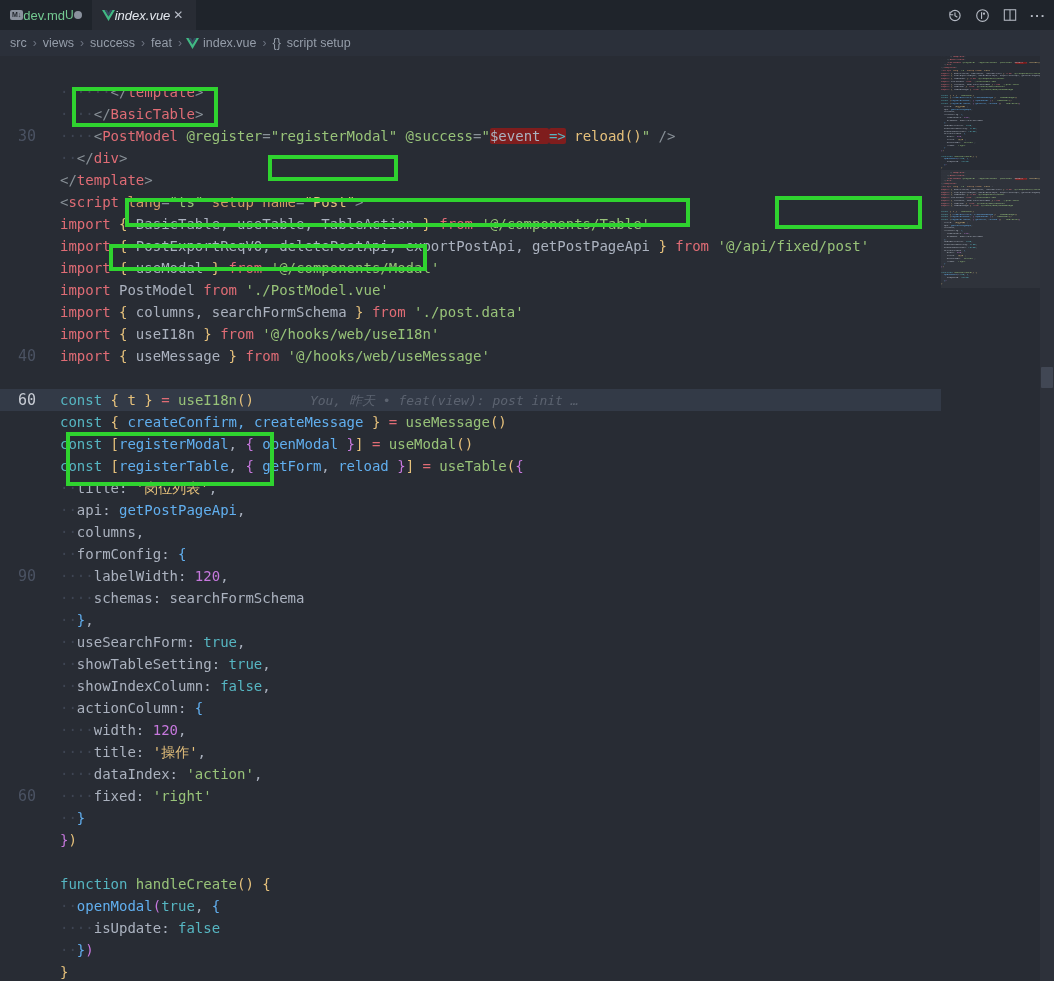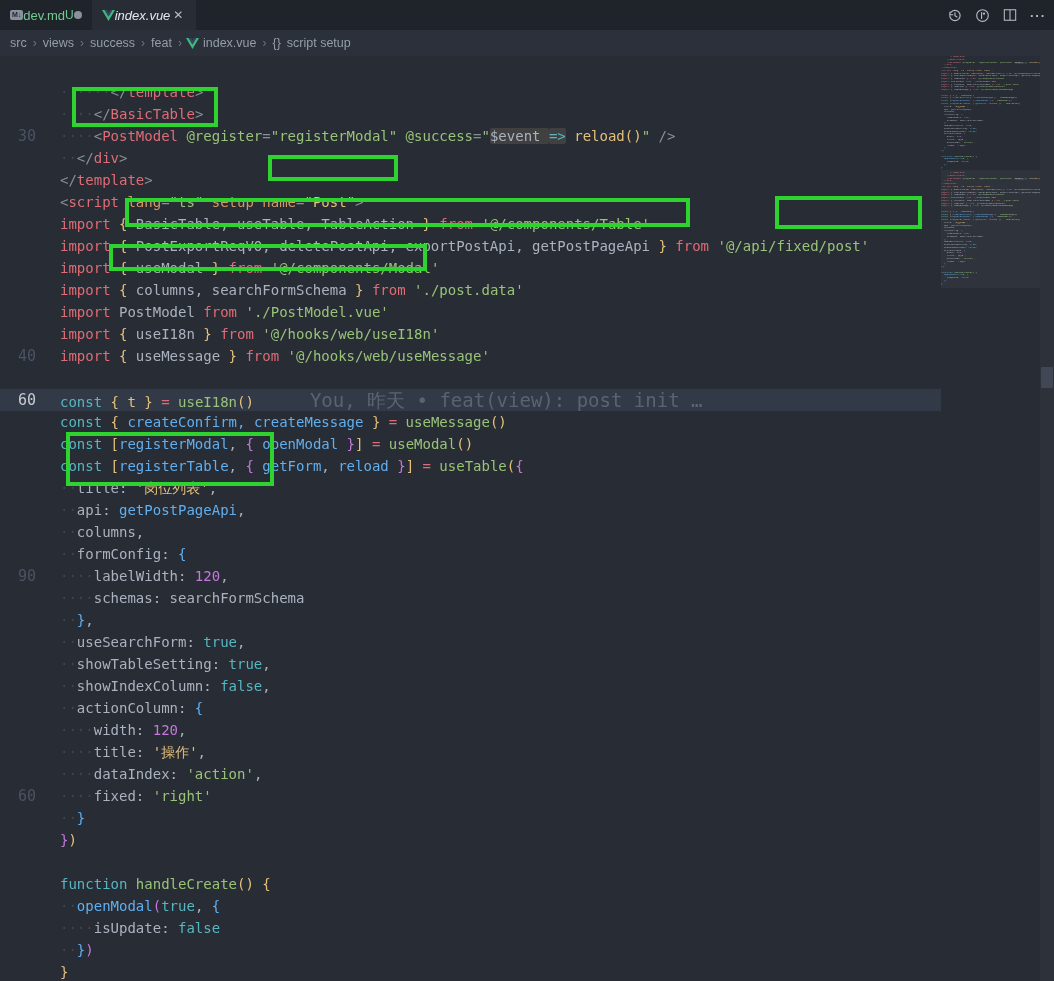--- a/index.html
+++ b/index.html
@@ -33,22 +33,22 @@
     font-family:"DejaVu Sans Mono","Liberation Mono",monospace;font-size:14px;margin-top:32px;}
   .lines{position:absolute;left:0;top:-7px;width:100%;}
   .code-line{position:relative;height:22px;line-height:22px;white-space:pre;display:flex;}
   .code-line .gut{width:36px;text-align:right;color:#4b5363;flex:0 0 36px;font-size:15px;}
   .code-line .gut.on{color:#c8ccd4;}
   .code-line .body{margin-left:24px;}
   .code-line.current{background:#333a47;}
   .t-d{color:#abb2bf}.t-r{color:#e06c75}.t-g{color:#98c379}.t-c{color:#56b6c2}
   .t-b{color:#61afef}.t-o{color:#d19a66}.t-y{color:#e5c07b}.t-m{color:#c678dd}
   .t-p{color:#889097}.t-w{color:#3e4553}
-  .hl{background:#404040;border-radius:2px;}
-  .blame{color:#5c6370;margin-left:56px;font-size:19px;}
+  .hl{background:#7f1d1d;border-radius:2px;}
+  .blame{color:#5c6370;font-style:italic;margin-left:56px;font-size:13px;}
 
   
   .minimap{position:absolute;left:941px;top:56px;width:99px;bottom:0;overflow:hidden;background:#282c34;
     font-family:"DejaVu Sans Mono","Liberation Mono",monospace;font-size:2.4px;line-height:2.77px;}
   .mini-line{height:2.77px;white-space:pre;overflow:hidden;}
   .mini-viewport{position:absolute;left:0;top:114px;width:99px;height:118px;background:rgba(255,255,255,0.035);}
   .scrolltrack{position:absolute;left:1040px;top:30px;width:14px;bottom:0;background:#2d313a;}
   .scrollslider{position:absolute;left:1px;top:337px;width:12px;height:21px;background:#4a5160;opacity:.7;border-radius:1px;}
 
   
@@ -123,22 +123,22 @@
     <div class="lines" id="lines">
         <div class="code-line"><span class="gut"></span><span class="body"><span class="t-w">······</span><span class="t-p">&lt;/</span><span class="t-r">template</span><span class="t-p">&gt;</span></span></div>
         <div class="code-line"><span class="gut"></span><span class="body"><span class="t-w">····</span><span class="t-p">&lt;/</span><span class="t-r">BasicTable</span><span class="t-p">&gt;</span></span></div>
         <div class="code-line"><span class="gut">30</span><span class="body"><span class="t-w">····</span><span class="t-p">&lt;</span><span class="t-r">PostModel</span><span class="t-g"> @register</span><span class="t-p">=</span><span class="t-g">"registerModal"</span><span class="t-g"> @success</span><span class="t-p">=</span><span class="t-g">"</span><span class="t-d hl">$event </span><span class="t-c hl">=&gt;</span><span class="t-y"> reload</span><span class="t-y">()</span><span class="t-g">"</span><span class="t-p"> /&gt;</span></span></div>
         <div class="code-line"><span class="gut"></span><span class="body"><span class="t-w">··</span><span class="t-p">&lt;/</span><span class="t-r">div</span><span class="t-p">&gt;</span></span></div>
         <div class="code-line"><span class="gut"></span><span class="body"><span class="t-p">&lt;/</span><span class="t-r">template</span><span class="t-p">&gt;</span></span></div>
         <div class="code-line"><span class="gut"></span><span class="body"><span class="t-p">&lt;</span><span class="t-r">script</span><span class="t-o"> lang</span><span class="t-p">=</span><span class="t-g">"ts"</span><span class="t-o"> setup</span><span class="t-o"> name</span><span class="t-p">=</span><span class="t-y">"Post"</span><span class="t-p">&gt;</span></span></div>
         <div class="code-line"><span class="gut"></span><span class="body"><span class="t-r">import</span><span class="t-y"> {</span><span class="t-d"> BasicTable, useTable, TableAction</span><span class="t-y"> }</span><span class="t-r"> from</span><span class="t-g"> '@/components/Table'</span></span></div>
         <div class="code-line"><span class="gut"></span><span class="body"><span class="t-r">import</span><span class="t-y"> {</span><span class="t-d"> PostExportReqVO, deletePostApi, exportPostApi, getPostPageApi</span><span class="t-y"> }</span><span class="t-r"> from</span><span class="t-g"> '@/api/fixed/post'</span></span></div>
         <div class="code-line"><span class="gut"></span><span class="body"><span class="t-r">import</span><span class="t-y"> {</span><span class="t-d"> useModal</span><span class="t-y"> }</span><span class="t-r"> from</span><span class="t-g"> '@/components/Modal'</span></span></div>
+        <div class="code-line"><span class="gut"></span><span class="body"><span class="t-r">import</span><span class="t-d"> PostModel</span><span class="t-r"> from</span><span class="t-g"> './PostModel.vue'</span></span></div>
         <div class="code-line"><span class="gut"></span><span class="body"><span class="t-r">import</span><span class="t-y"> {</span><span class="t-d"> columns, searchFormSchema</span><span class="t-y"> }</span><span class="t-r"> from</span><span class="t-g"> './post.data'</span></span></div>
-        <div class="code-line"><span class="gut"></span><span class="body"><span class="t-r">import</span><span class="t-d"> PostModel</span><span class="t-r"> from</span><span class="t-g"> './PostModel.vue'</span></span></div>
         <div class="code-line"><span class="gut"></span><span class="body"><span class="t-r">import</span><span class="t-y"> {</span><span class="t-d"> useI18n</span><span class="t-y"> }</span><span class="t-r"> from</span><span class="t-g"> '@/hooks/web/useI18n'</span></span></div>
         <div class="code-line"><span class="gut">40</span><span class="body"><span class="t-r">import</span><span class="t-y"> {</span><span class="t-d"> useMessage</span><span class="t-y"> }</span><span class="t-r"> from</span><span class="t-g"> '@/hooks/web/useMessage'</span></span></div>
         <div class="code-line"><span class="gut"></span><span class="body"></span></div>
         <div class="code-line current"><span class="gut on">60</span><span class="body"><span class="t-c">const</span><span class="t-y"> { t }</span><span class="t-r"> =</span><span class="t-g"> useI18n</span><span class="t-y">()</span><span class="blame">You, 昨天 • feat(view): post init …</span></span></div>
         <div class="code-line"><span class="gut"></span><span class="body"><span class="t-c">const</span><span class="t-y"> {</span><span class="t-b"> createConfirm, createMessage</span><span class="t-y"> }</span><span class="t-r"> =</span><span class="t-g"> useMessage</span><span class="t-y">()</span></span></div>
         <div class="code-line"><span class="gut"></span><span class="body"><span class="t-c">const</span><span class="t-y"> [</span><span class="t-b">registerModal</span><span class="t-d">,</span><span class="t-m"> {</span><span class="t-b"> openModal</span><span class="t-m"> }</span><span class="t-y">]</span><span class="t-r"> =</span><span class="t-g"> useModal</span><span class="t-y">()</span></span></div>
         <div class="code-line"><span class="gut"></span><span class="body"><span class="t-c">const</span><span class="t-y"> [</span><span class="t-b">registerTable</span><span class="t-d">,</span><span class="t-m"> {</span><span class="t-b"> getForm</span><span class="t-d">,</span><span class="t-b"> reload</span><span class="t-m"> }</span><span class="t-y">]</span><span class="t-r"> =</span><span class="t-g"> useTable</span><span class="t-y">(</span><span class="t-m">{</span></span></div>
         <div class="code-line"><span class="gut"></span><span class="body"><span class="t-w">··</span><span class="t-d">title:</span><span class="t-y"> '岗位列表'</span><span class="t-d">,</span></span></div>
         <div class="code-line"><span class="gut"></span><span class="body"><span class="t-w">··</span><span class="t-d">api:</span><span class="t-b"> getPostPageApi</span><span class="t-d">,</span></span></div>
         <div class="code-line"><span class="gut"></span><span class="body"><span class="t-w">··</span><span class="t-d">columns,</span></span></div>

